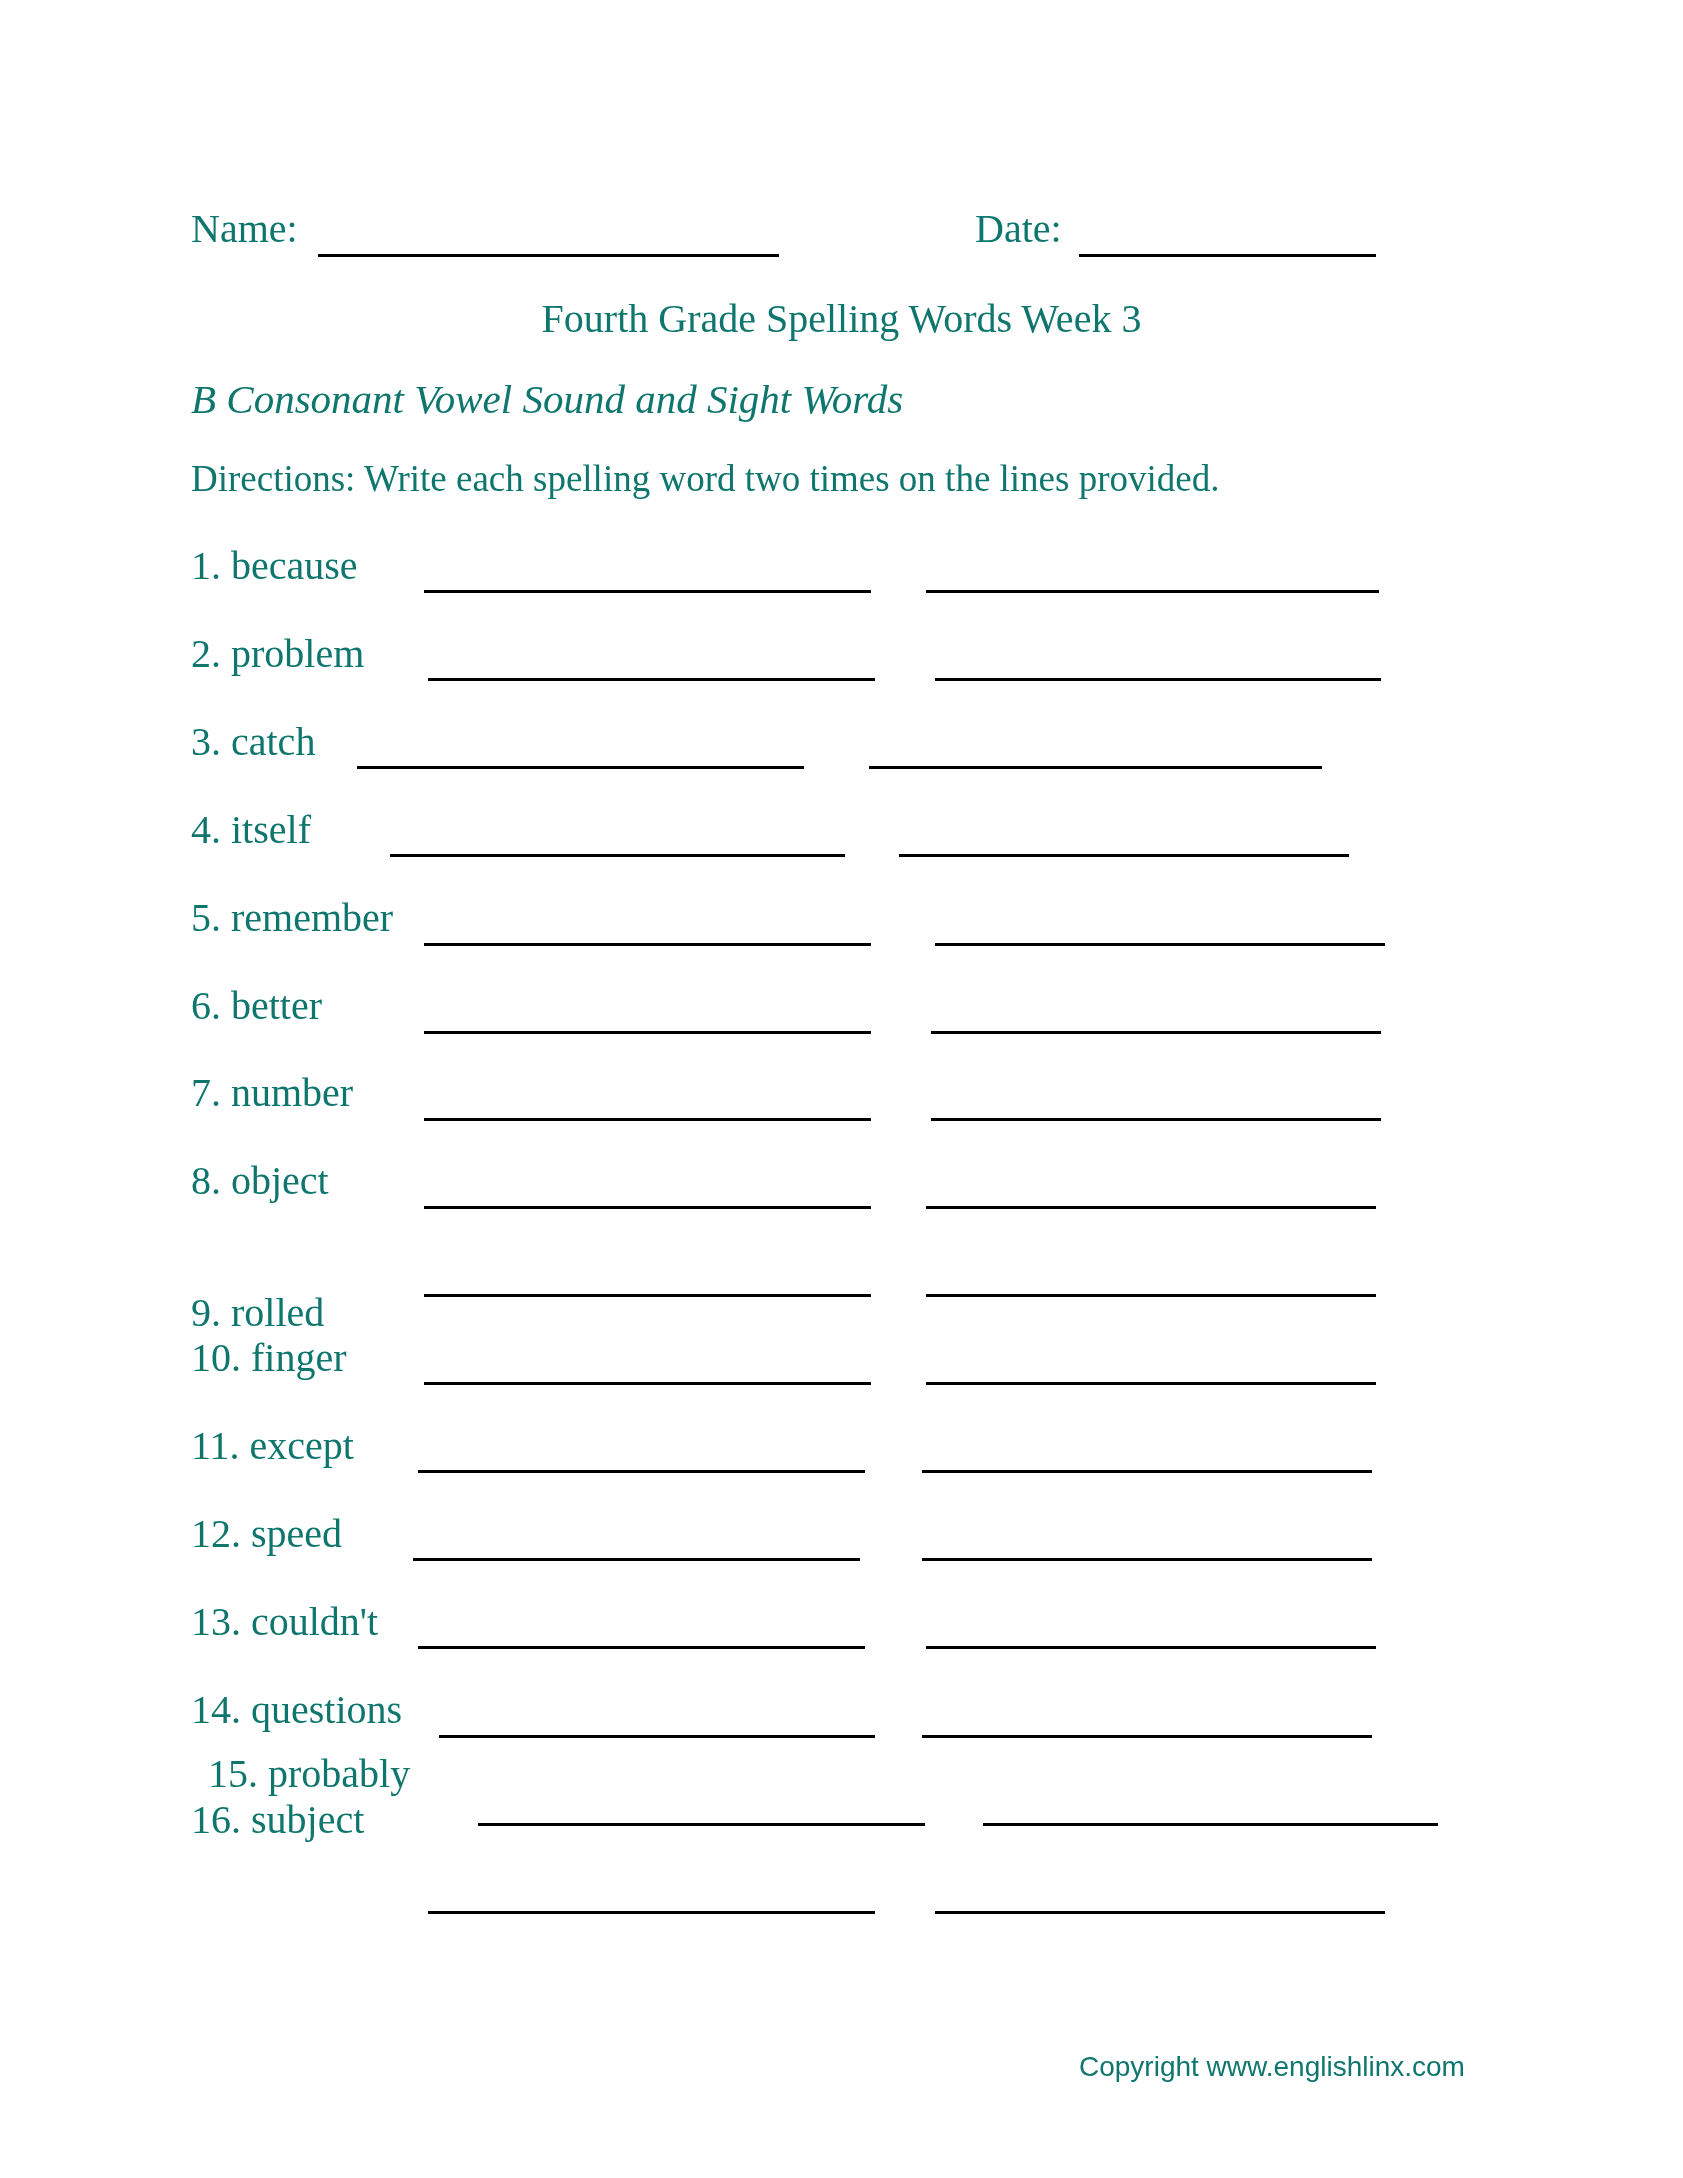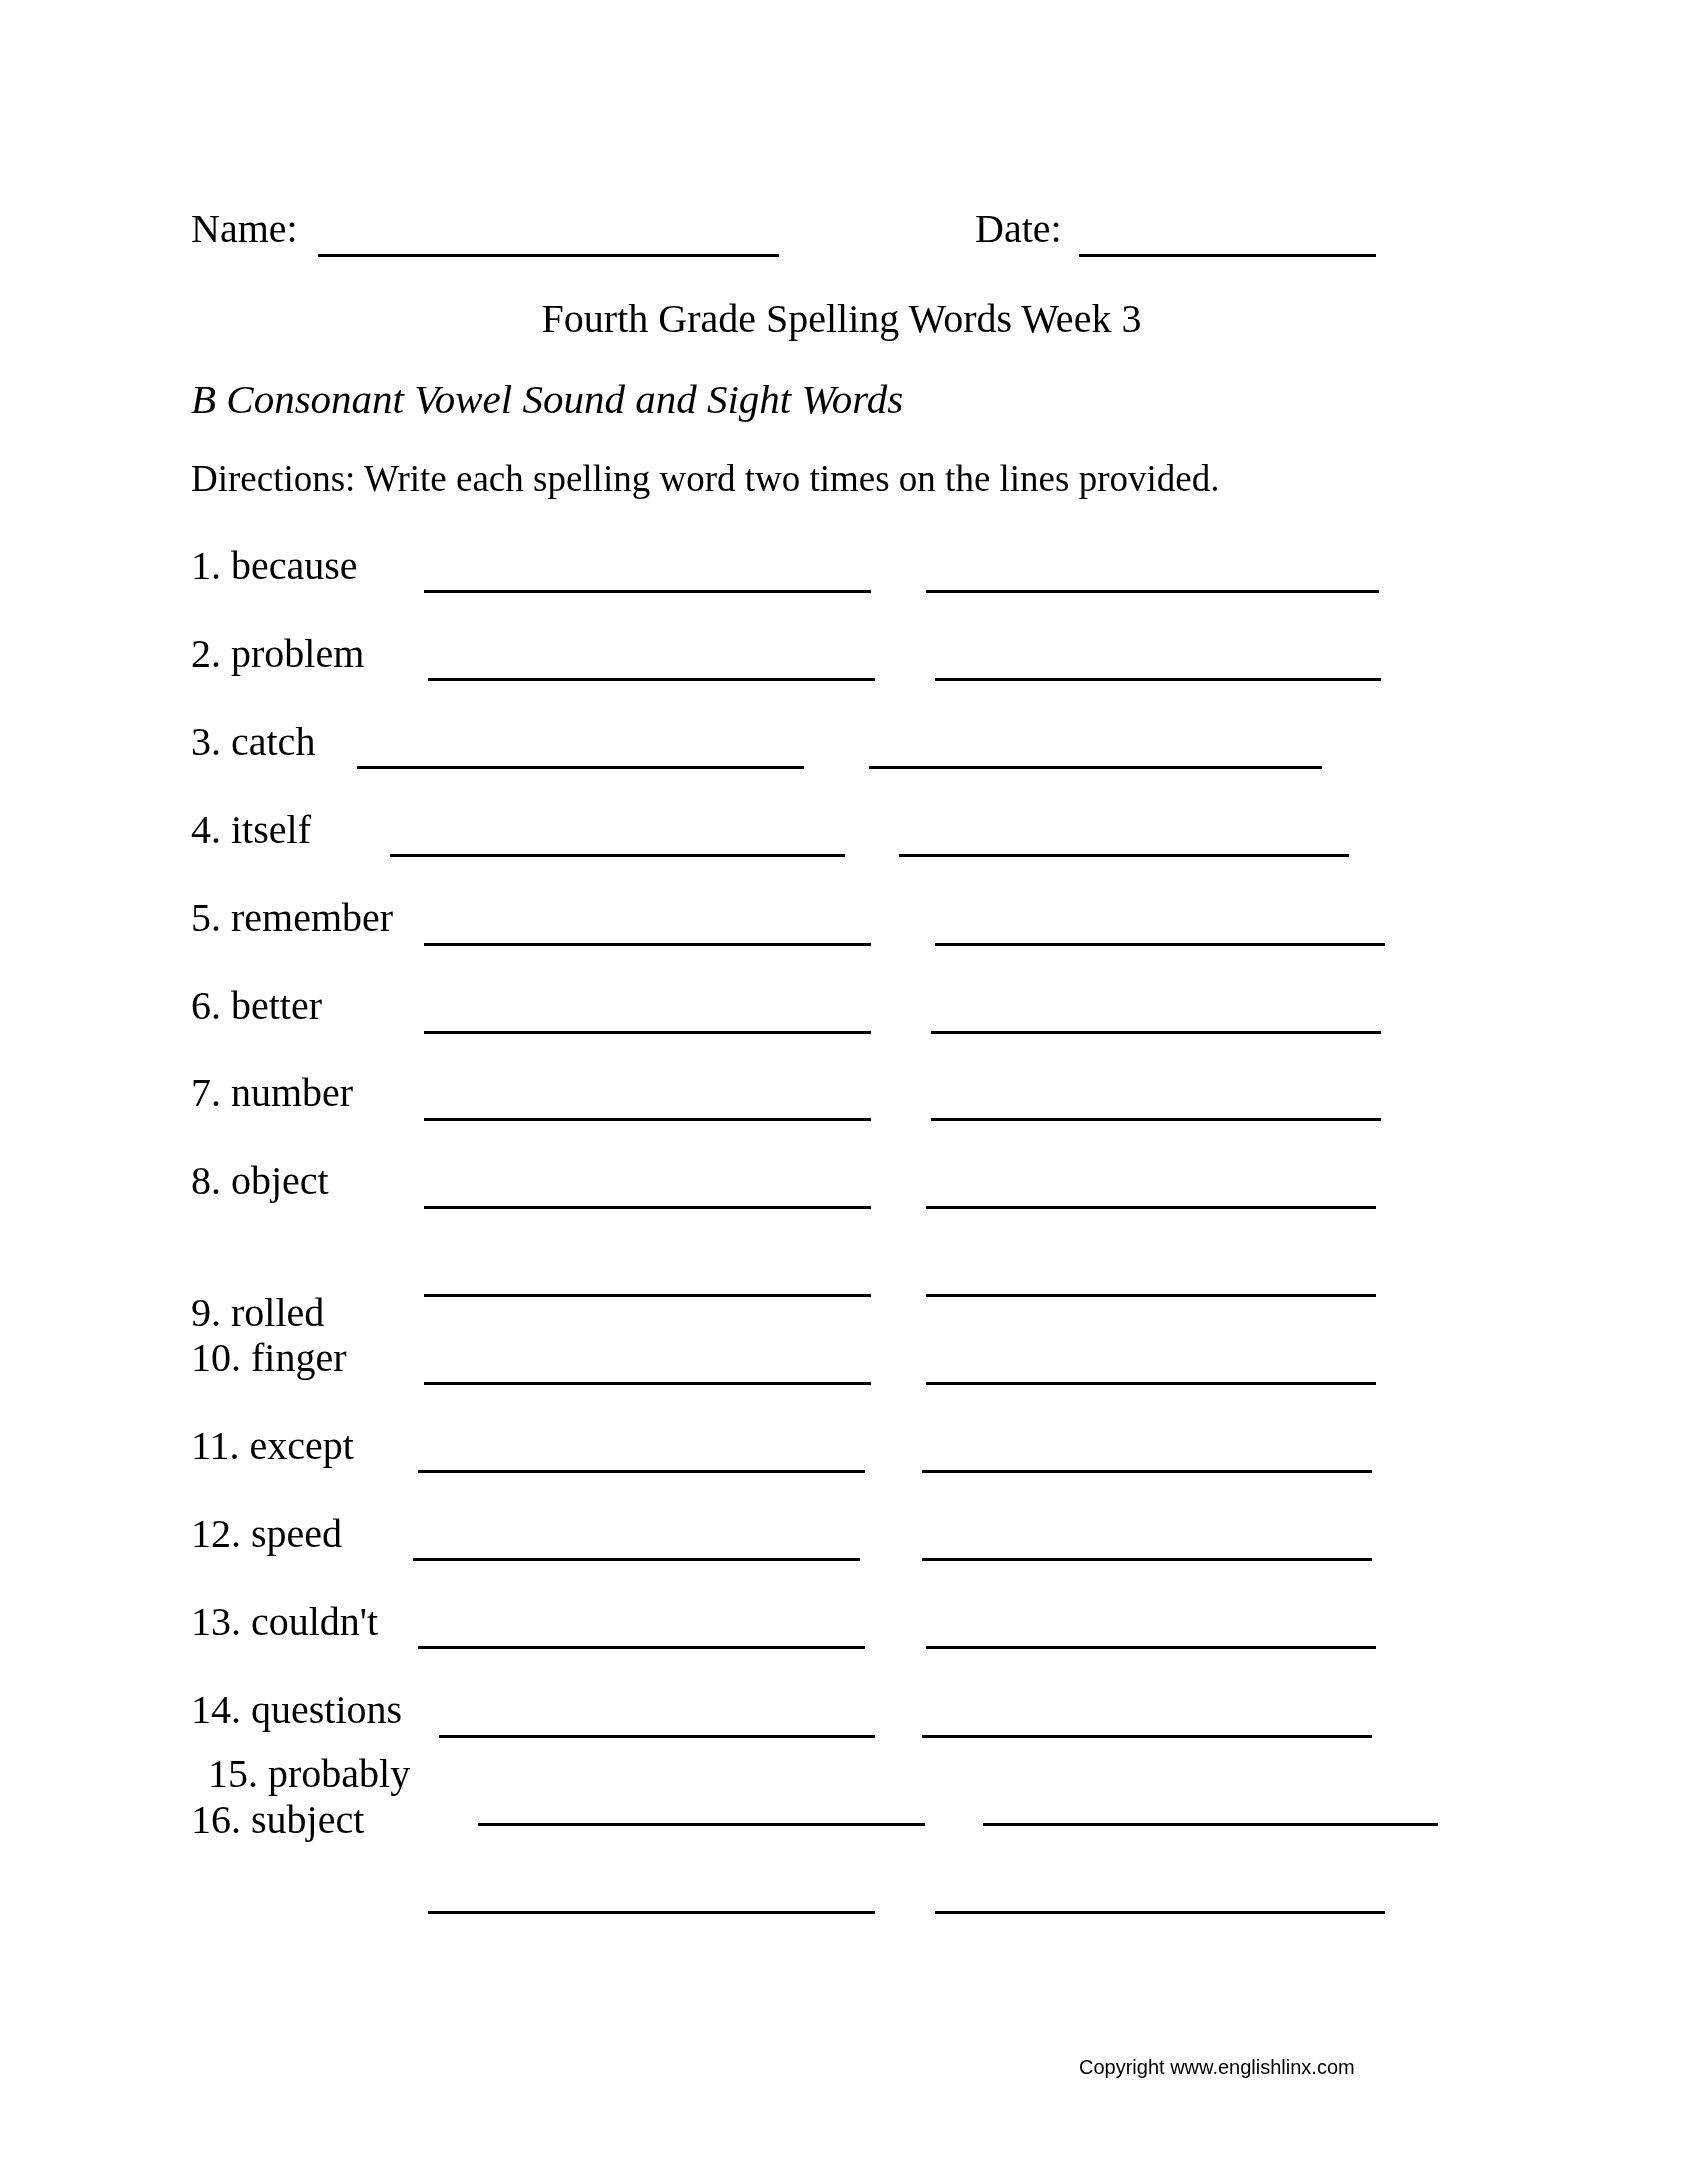--- a/index.html
+++ b/index.html
@@ -3,21 +3,21 @@
 <meta charset="utf-8">
 <style>
   html,body{margin:0;padding:0;background:#ffffff;}
   .page{
     position:relative;
     width:1683px;
     height:2178px;
     background:#ffffff;
     overflow:hidden;
     font-family:"Liberation Serif","DejaVu Serif",serif;
-    color:#000000;
+    color:#0f766e;
   }
   .t{
     position:absolute;
     font-size:40px;
     line-height:44px;
     white-space:nowrap;
   }
   .title{
     position:absolute;
     left:149px;
@@ -45,21 +45,21 @@
   .blank{
     position:absolute;
     height:0;
     border-top:3px solid #000000;
   }
   .copyright{
     position:absolute;
     left:1079px;
     top:2051px;
     font-family:"Liberation Sans","DejaVu Sans",sans-serif;
-    font-size:20px;
+    font-size:28px;
     line-height:32px;
     text-align:right;
   }
 </style>
 </head>
 <body>
 
 <div class="page">
 
   <span class="t" style="left:191px;top:207px;">Name:</span>

